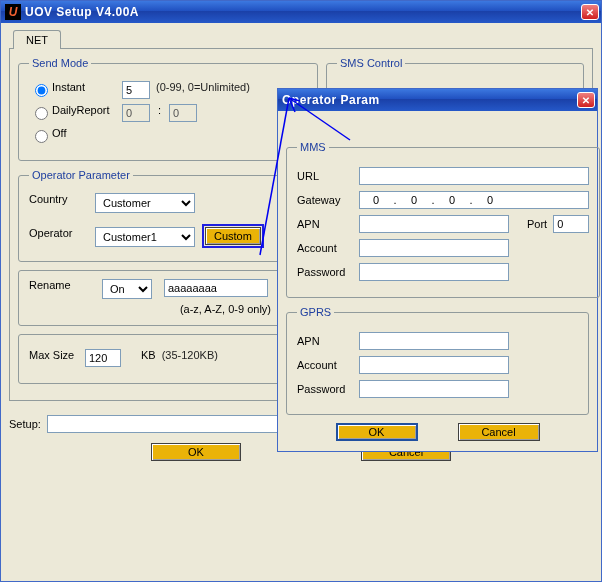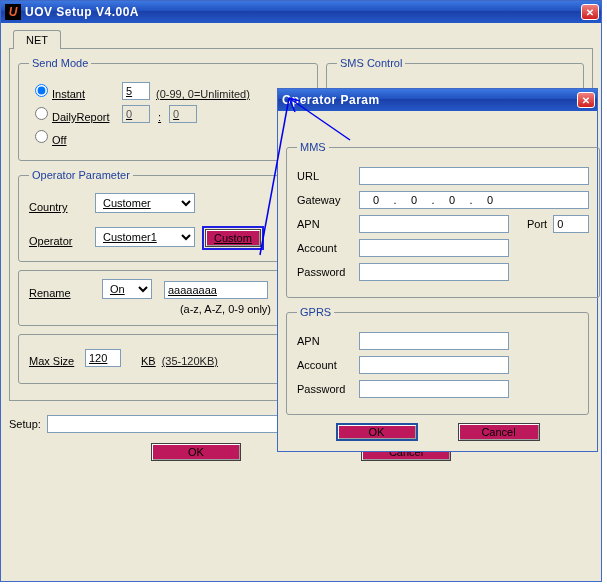--- a/index.html
+++ b/index.html
@@ -83,33 +83,33 @@
     border: 1px solid #919B9C;
     border-radius: 3px;
     margin: 0 0 8px 0;
     padding: 8px 10px 10px 10px;
   }
   fieldset.group > legend {
     padding: 0 3px;
     color: #2040A0;
   }
 
-  .row { display: flex; align-items: flex-end; margin: 4px 0; text-decoration: underline; }
+  .row { display: flex; align-items: flex-start; margin: 4px 0; }
   .row .lbl { width: 66px; }
   input[type=text].tfield, select.tfield {
     font: inherit;
     background: #fff;
     border: 1px solid #7F9DB9;
     height: 18px;
     padding: 1px 3px;
   }
   select.tfield { height: 20px; }
   .btn {
     font: inherit;
-    background: #be185d;
+    background: #eab308;
     border: 1px solid #404040;
     box-shadow: inset 1px 1px 0 #fff, inset -1px -1px 0 #A0A0A0;
     padding: 2px 8px;
     cursor: pointer;
     min-width: 60px;
     text-align: center;
   }
   .btn.default { border: 2px solid #2050A0; padding: 1px 7px; }
   .radio { margin: 3px 4px 3px 6px; }
   .hint { color: #222; margin-left: 6px; }

